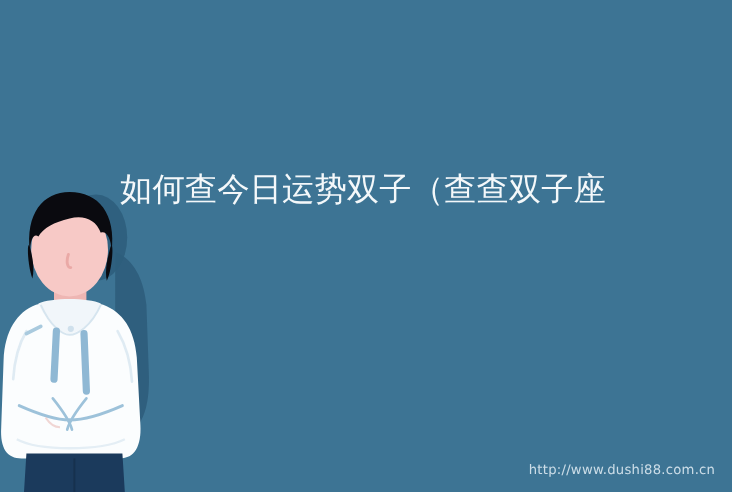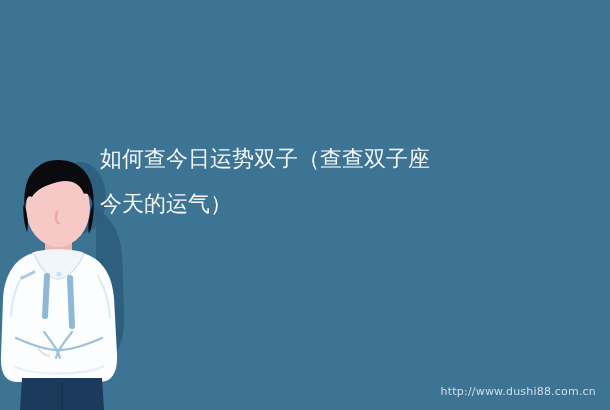--- a/index.html
+++ b/index.html
@@ -22,21 +22,21 @@
   }
 
   
   .title-block {
     position: absolute;
     left: 100px;
     top: 136px;
     width: 440px;
   }
   .title-line {
-    font-size: 22px;
+    font-size: 27px;
     line-height: 45px;
     color: #f4f8fa;
     letter-spacing: 0px;
     white-space: nowrap;
     font-weight: 400;
   }
 
   
   .watermark {
     position: absolute;
@@ -117,18 +117,17 @@
       <path d="M38 198 C42 204 46 206 50 206" stroke="#e8b6b0" stroke-width="1.6" fill="none" opacity="0.55"></path>
 
       <path d="M22 228 L102 228 L104 260 L20 260 Z" fill="#1b3a5c"></path>
       <path d="M62 232 L62 260" stroke="#16314e" stroke-width="1.6" fill="none"></path>
 
     </svg>
   </div>
 
   <div class="title-block">
     <div class="title-line">如何查今日运势双子（查查双子座</div>
-    <div class="title-line">今天的运气）</div>
   </div>
 
   <div class="watermark">http://www.dushi88.com.cn</div>
 
 </div>
 
 </body></html>

